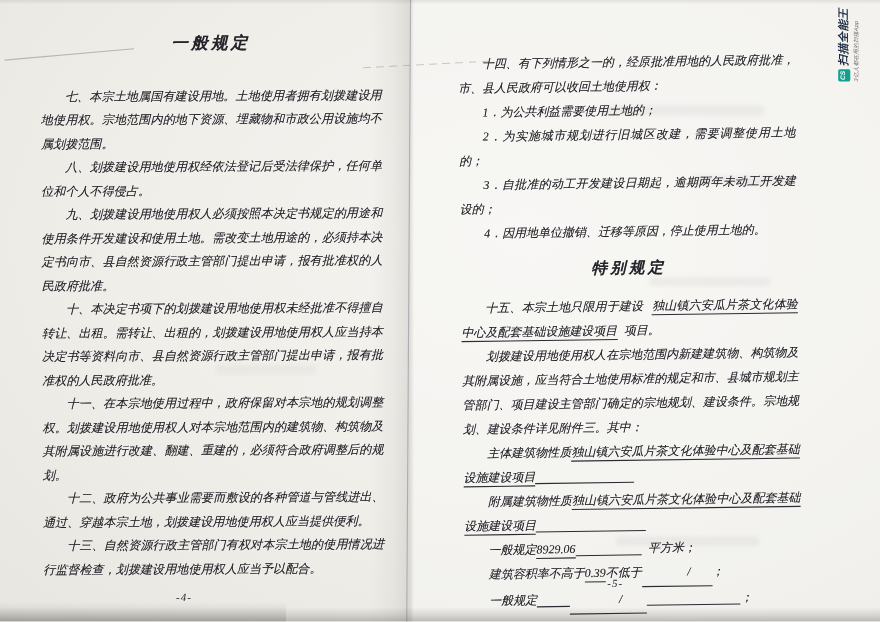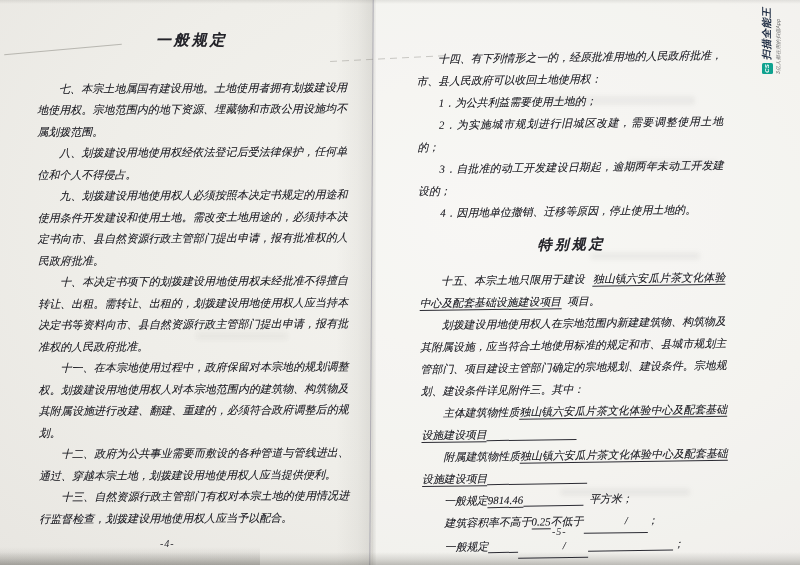--- a/index.html
+++ b/index.html
@@ -120,25 +120,25 @@
 
     <p>
       <span>主体建筑物性质</span><span class="uline">独山镇六安瓜片茶文化体验中心及配套基础设施建设项目</span><span class="blank w90"></span>
     </p>
 
     <p>
       <span>附属建筑物性质</span><span class="uline">独山镇六安瓜片茶文化体验中心及配套基础设施建设项目</span><span class="blank w100"></span>
     </p>
 
     <p>
-      <span>一般规定</span><span class="uline">9814.46</span><span class="blank w60"></span><span class="gap6"></span><span>平方米；</span>
+      <span>一般规定</span><span class="uline">8929.06</span><span class="blank w60"></span><span class="gap6"></span><span>平方米；</span>
     </p>
 
     <p>
-      <span>建筑容积率不高于</span><span class="uline">0.25</span><span>不低于</span><span class="blank has-slash w64">/</span><span>；</span>
+      <span>建筑容积率不高于</span><span class="uline">0.39</span><span>不低于</span><span class="blank has-slash w64">/</span><span>；</span>
     </p>
 
     <p>
       <span>一般规定</span><span class="blank w30"></span><span class="blank has-slash w70">/</span><span class="blank w85"></span><span>；</span>
     </p>
   </div>
   <div class="pagenum pn5">-5-</div>
 
   <div class="wm">
     <div class="wm-rot">

